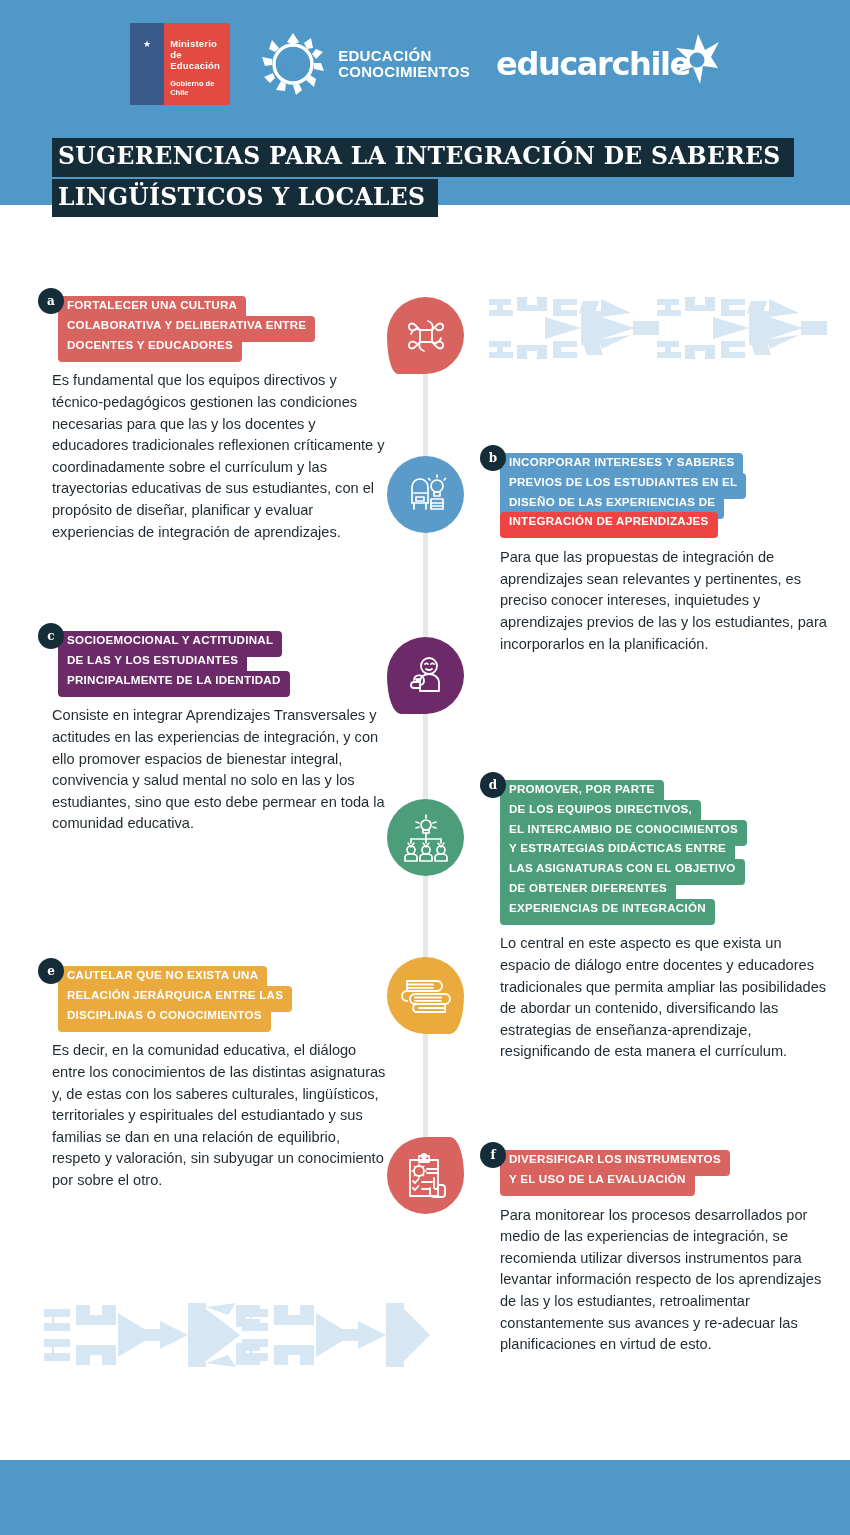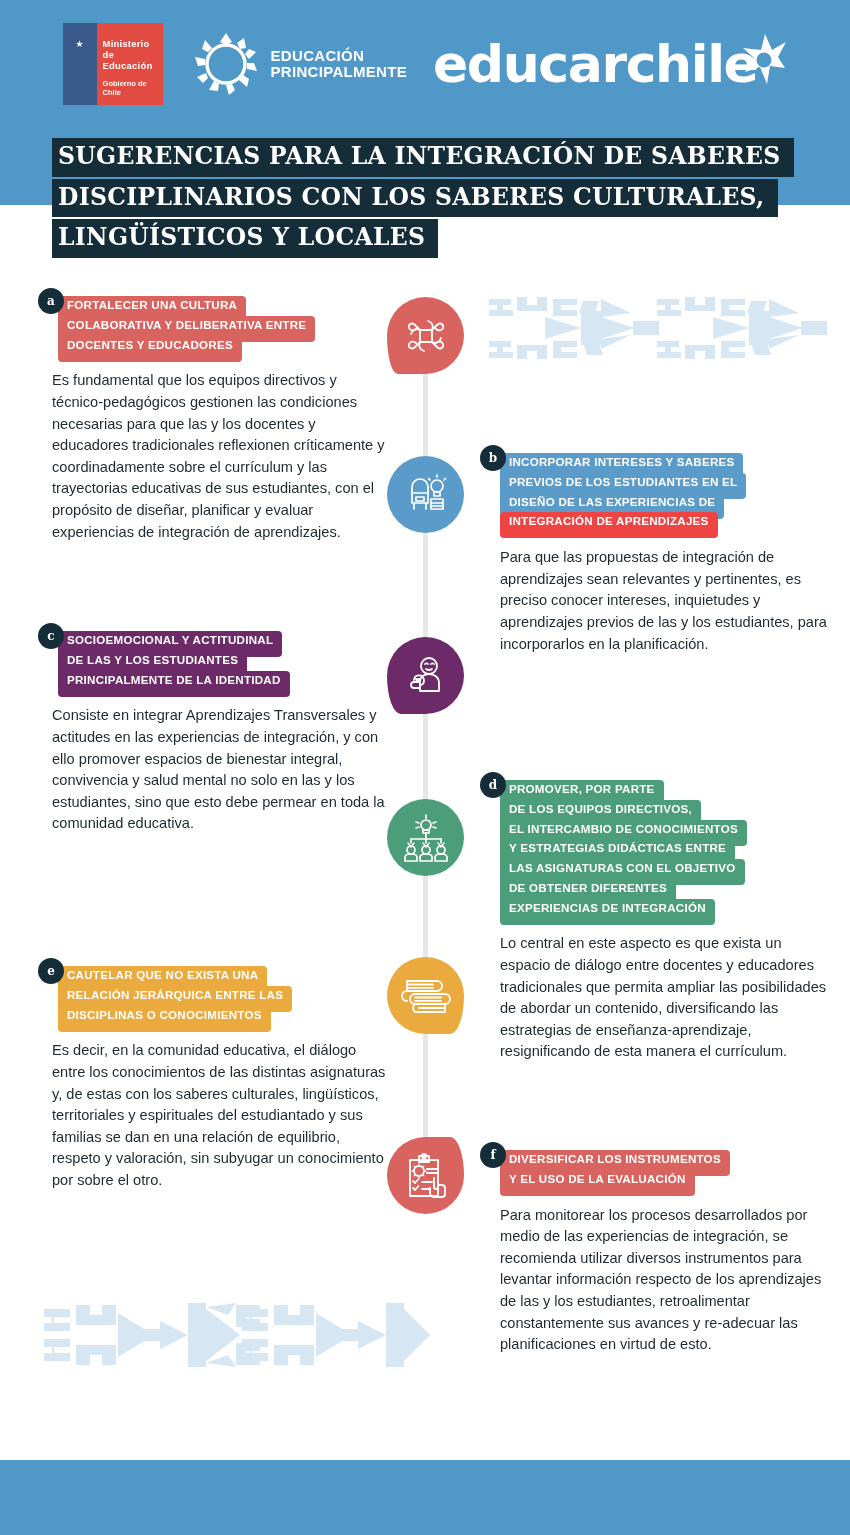--- a/index.html
+++ b/index.html
@@ -33,21 +33,21 @@
   }
   .logo-minedu .mgob{
     position:absolute;left:6px;bottom:8px;color:#fff;font-size:7.5px;font-weight:bold;
   }
   .logo-ei{display:flex;align-items:center;gap:8px;}
   .logo-ei .ei-text{
     color:#fff;font-weight:bold;font-size:15px;line-height:1.05;letter-spacing:.3px;
   }
   .logo-educarchile{position:relative;height:60px;display:flex;align-items:center;}
   .logo-educarchile .ec-word{
-    color:#fff;font-size:52px;font-weight:bold;letter-spacing:-1.4px;
+    color:#fff;font-size:32px;font-weight:bold;letter-spacing:-1.4px;
     font-family:"DejaVu Sans", sans-serif;
   }
 
   
   .title-wrap{
     position:absolute;left:52px;top:138px;width:760px;
     display:flex;flex-direction:column;align-items:flex-start;gap:2px;
   }
   .title-line{
     background:#152d38;color:#ffffff;
@@ -146,38 +146,37 @@
             <path d="M6 30 l10 2 0 6 -7 1 z"></path>
             <path d="M16 13 l7 8 -4 4 -6 -3 z"></path>
           </g>
           <g fill="none" stroke="#ffffff" stroke-width="3.4">
             <circle cx="37" cy="37" r="19"></circle>
           </g>
           <path d="M37 23 a14 14 0 1 1 -13.8 16.6 a11 11 0 1 1 21.4 -3.8 a8 8 0 1 1 -14.6 3.2 a5 5 0 1 1 9 -1.2" fill="none" stroke="#5098c8" stroke-width="3"></path>
         </svg>
         <div class="ei-text">
           <div>EDUCACIÓN</div>
-          <div>PRINCIPALMENTE</div>
+          <div>CONOCIMIENTOS</div>
         </div>
       </div>
 
       <div class="logo-educarchile">
         <span class="ec-word">educarchile</span>
         <svg width="46" height="56" viewBox="0 0 46 56" style="margin-left:-16px;margin-top:-8px;">
           <path d="M24 2 L31 18 L45 10 L37 25 L44 36 L29 34 L26 52 L19 35 L4 40 L13 26 L2 16 L20 18 Z" fill="#ffffff"></path>
           <circle cx="23" cy="28" r="7.5" fill="#5098c8"></circle>
         </svg>
       </div>
 
     </div>
   </div>
 
   <div class="title-wrap">
     <div class="title-line">SUGERENCIAS PARA LA INTEGRACIÓN DE SABERES</div>
-    <div class="title-line">DISCIPLINARIOS CON LOS SABERES CULTURALES,</div>
     <div class="title-line">LINGÜÍSTICOS Y LOCALES</div>
   </div>
 
   <div class="pattern" style="left:483px;top:291px;">
     <svg width="370" height="74" viewBox="0 0 370 74">
       <g fill="#d6e6f2">
         <g>
           <path d="M6 8 h22 v6 h-8 v5 h10 v6 h-24 v-6 h8 v-5 h-8 z"></path>
           <path d="M34 6 h10 v8 h10 v-8 h10 v14 h-30 z"></path>
           <path d="M70 8 h24 v6 h-16 v5 h16 v6 h-24 z"></path>

